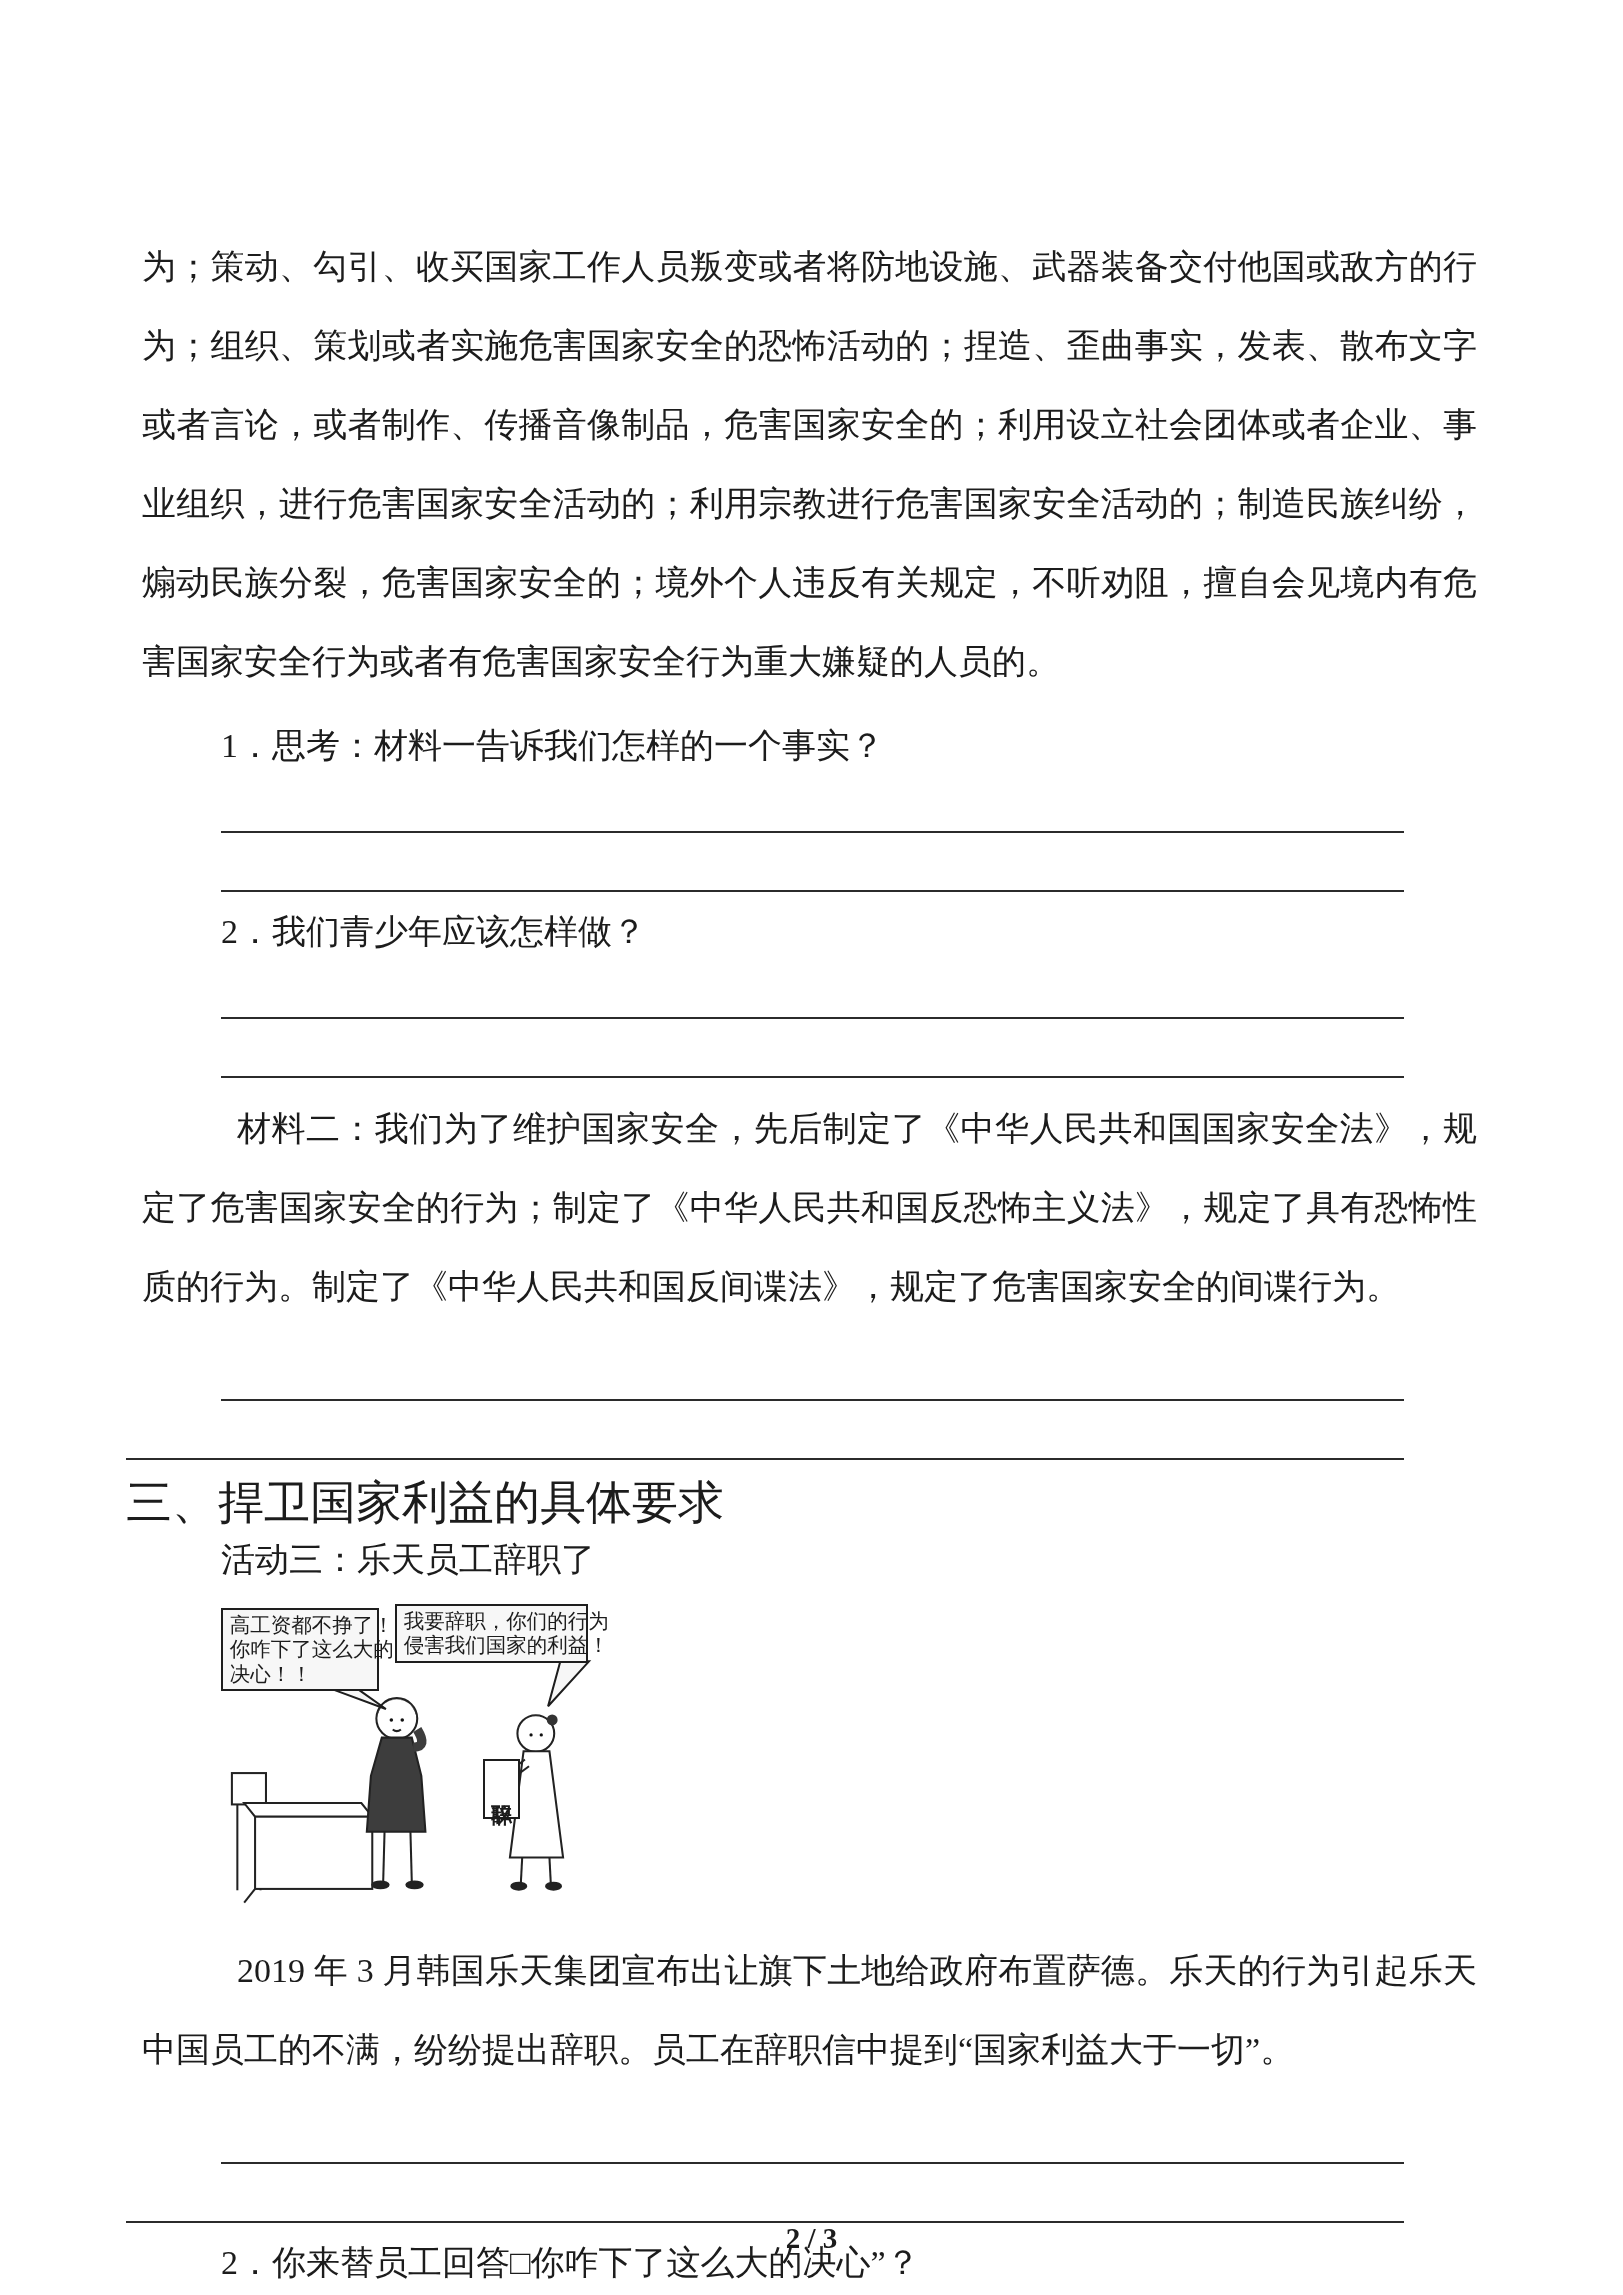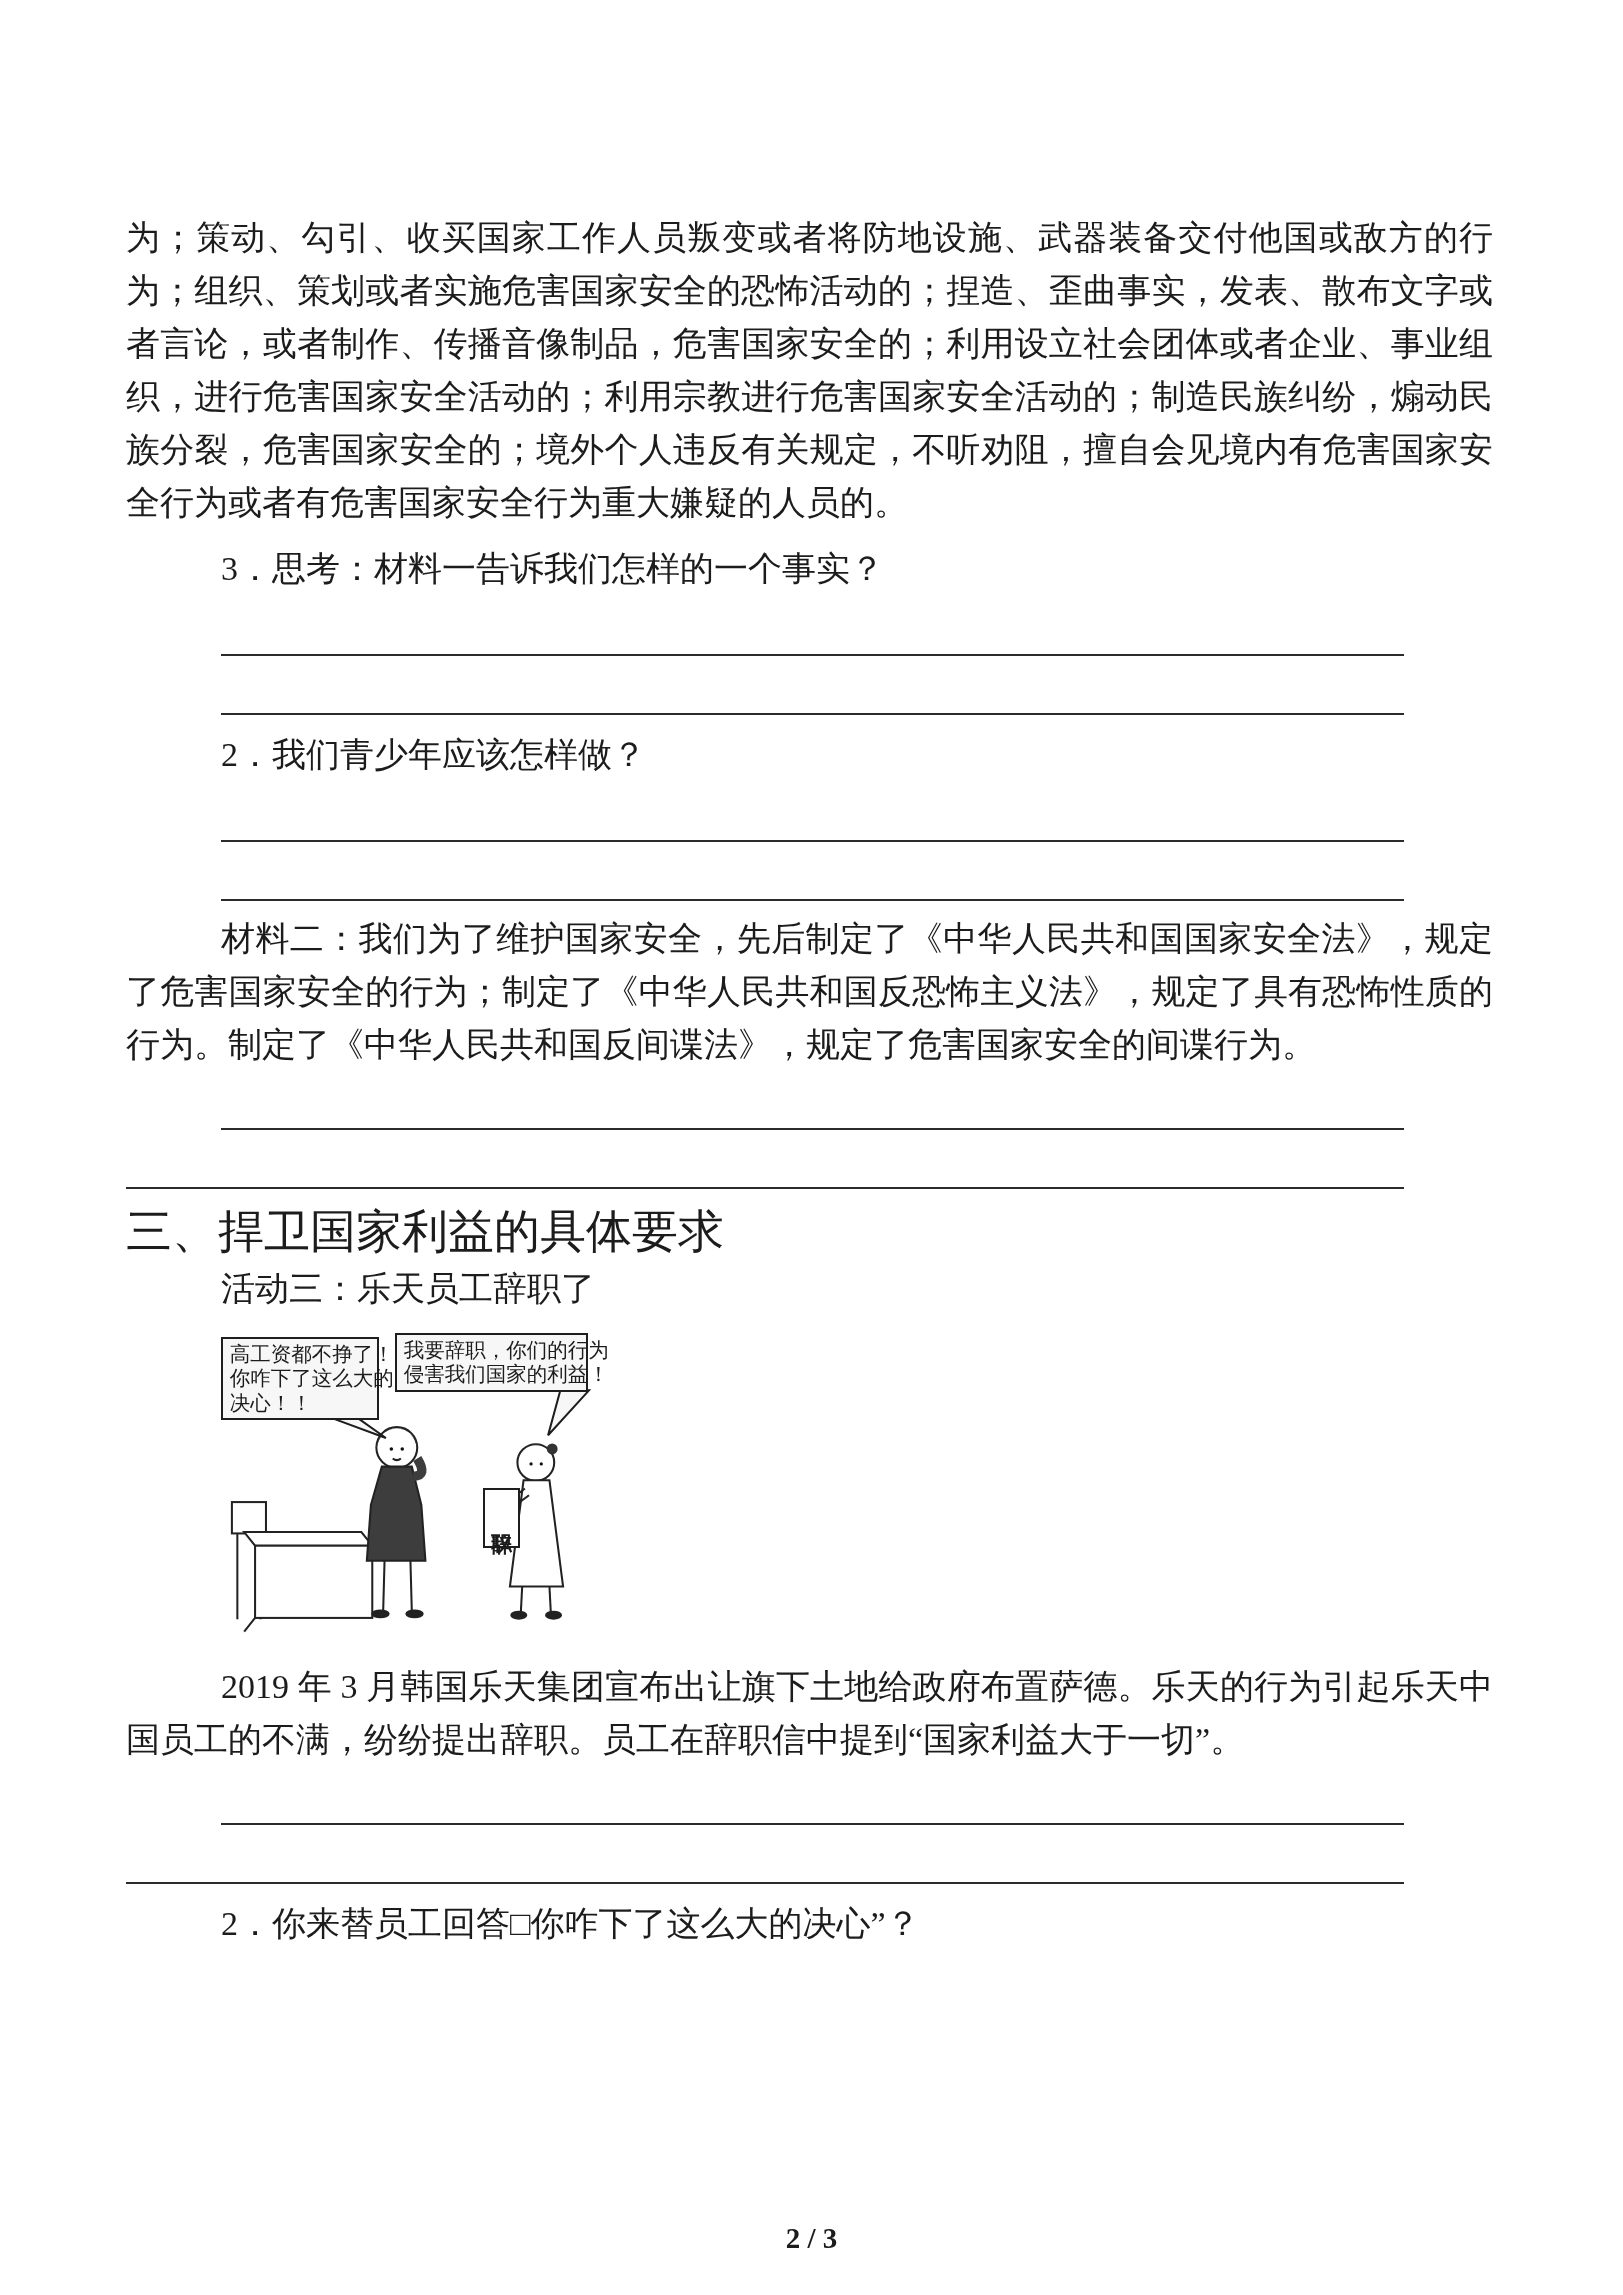--- a/index.html
+++ b/index.html
@@ -6,22 +6,22 @@
   .page{
     position:relative;
     width:1623px;height:2295px;
     background:#ffffff;
     font-family:"Liberation Serif","DejaVu Serif",serif;
     color:#1c1c1c;
     overflow:hidden;
   }
   .doc{position:absolute;left:126px;right:130px;top:211px;}
   .para{
-    font-size:34px;line-height:53px;
-    text-align:justify;margin:0;
+    font-size:34px;line-height:79px;
+    text-align:justify;margin:16px;
   }
   .indent-first{text-indent:95px;}
   .q{
     font-size:34px;line-height:57px;
     margin:11px 0 0 0;padding-left:95px;
   }
   .heading{
     font-size:46px;line-height:57px;
     margin:13.6px 0 0 0;
   }
@@ -69,21 +69,21 @@
   }
 </style>
 </head>
 <body>
 
 <div class="page">
   <div class="doc">
 
     <p class="para">为；策动、勾引、收买国家工作人员叛变或者将防地设施、武器装备交付他国或敌方的行为；组织、策划或者实施危害国家安全的恐怖活动的；捏造、歪曲事实，发表、散布文字或者言论，或者制作、传播音像制品，危害国家安全的；利用设立社会团体或者企业、事业组织，进行危害国家安全活动的；利用宗教进行危害国家安全活动的；制造民族纠纷，煽动民族分裂，危害国家安全的；境外个人违反有关规定，不听劝阻，擅自会见境内有危害国家安全行为或者有危害国家安全行为重大嫌疑的人员的。</p>
 
-    <p class="q">3．思考：材料一告诉我们怎样的一个事实？</p>
+    <p class="q">1．思考：材料一告诉我们怎样的一个事实？</p>
     <div class="ansline indent"></div>
     <div class="ansline indent"></div>
 
     <p class="q">2．我们青少年应该怎样做？</p>
     <div class="ansline indent"></div>
     <div class="ansline indent"></div>
 
     <p class="para indent-first" style="margin-top:11px;">材料二：我们为了维护国家安全，先后制定了《中华人民共和国国家安全法》，规定了危害国家安全的行为；制定了《中华人民共和国反恐怖主义法》，规定了具有恐怖性质的行为。制定了《中华人民共和国反间谍法》，规定了危害国家安全的间谍行为。</p>
 
     <div class="ansline indent"></div>

